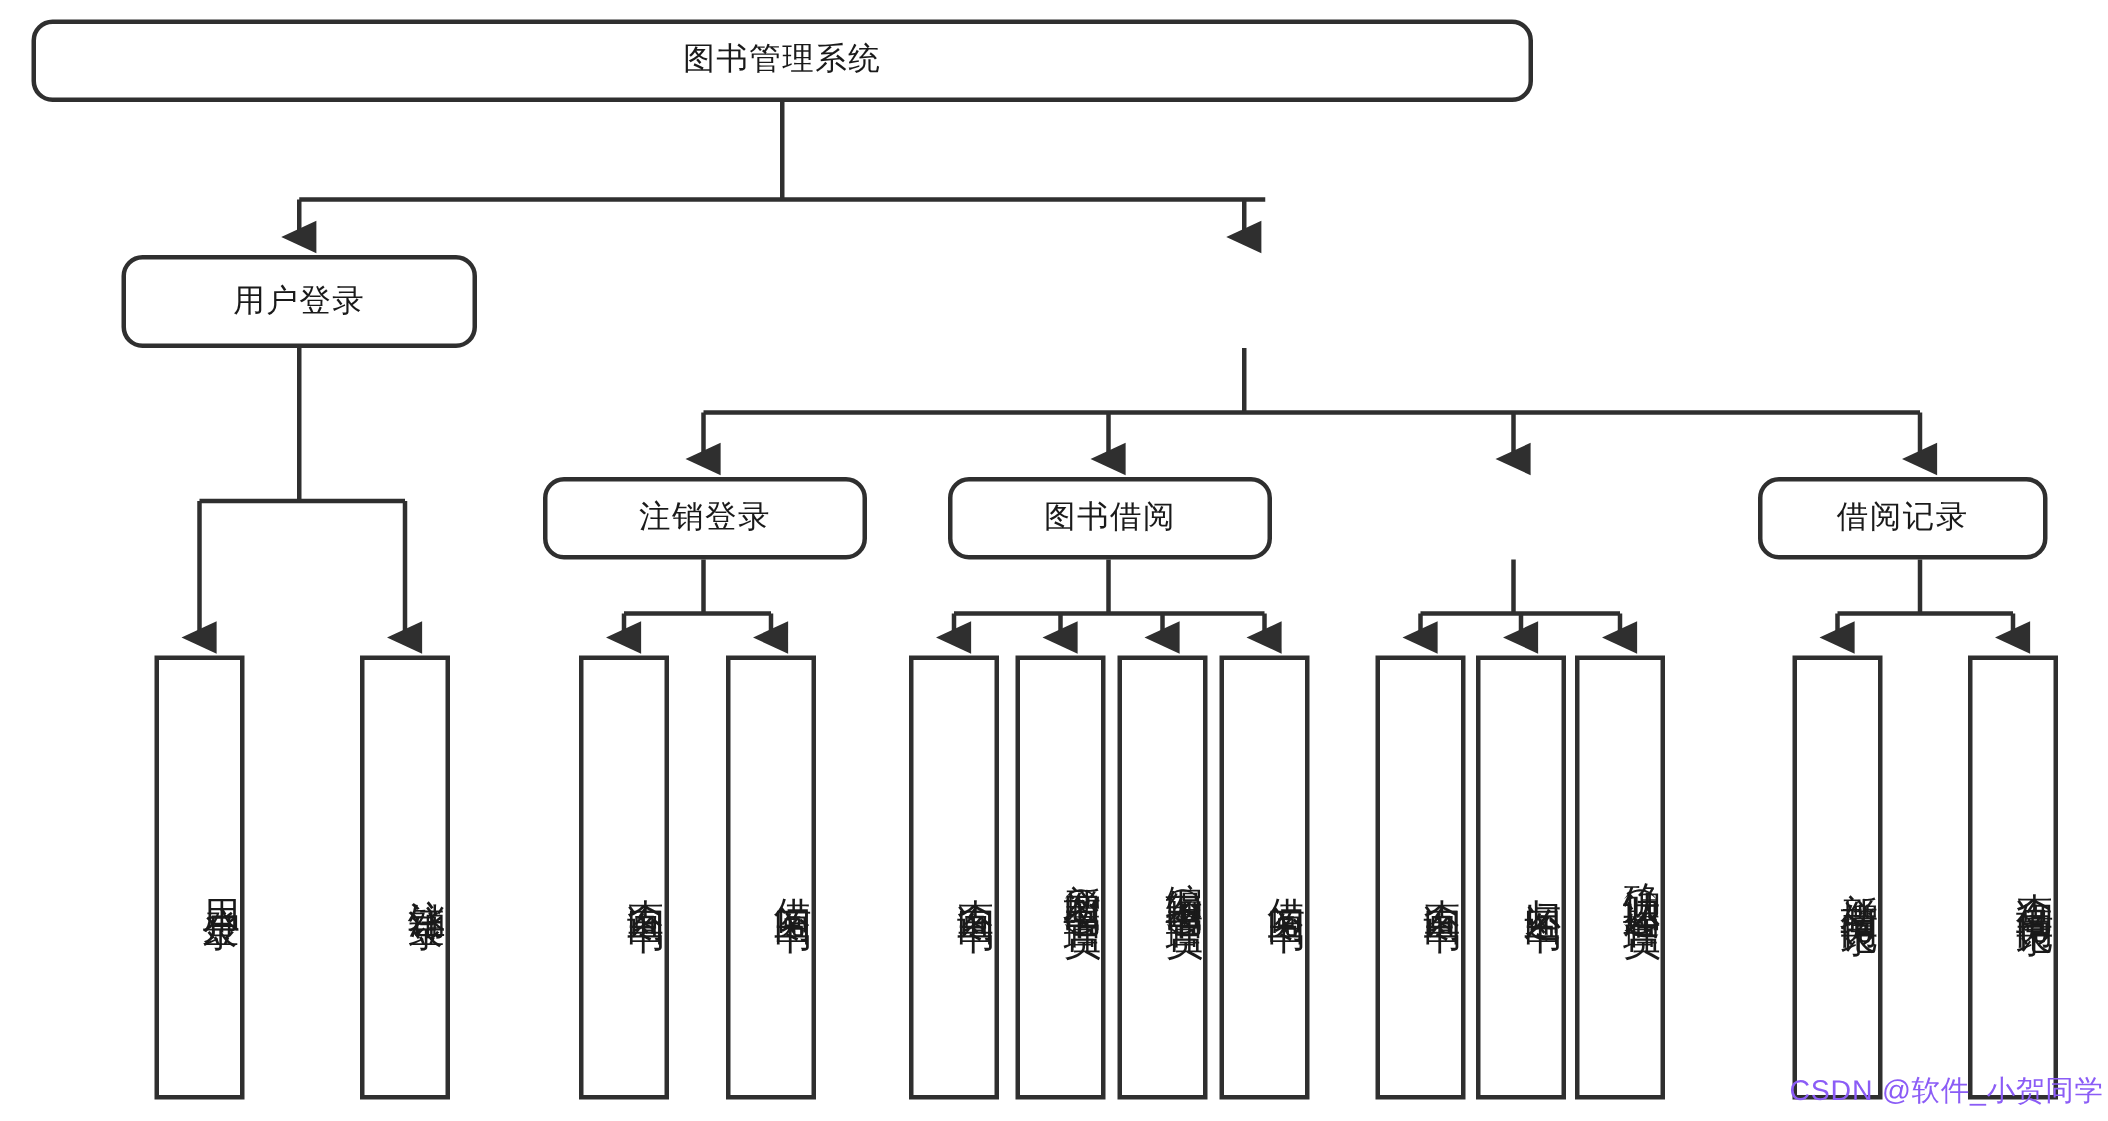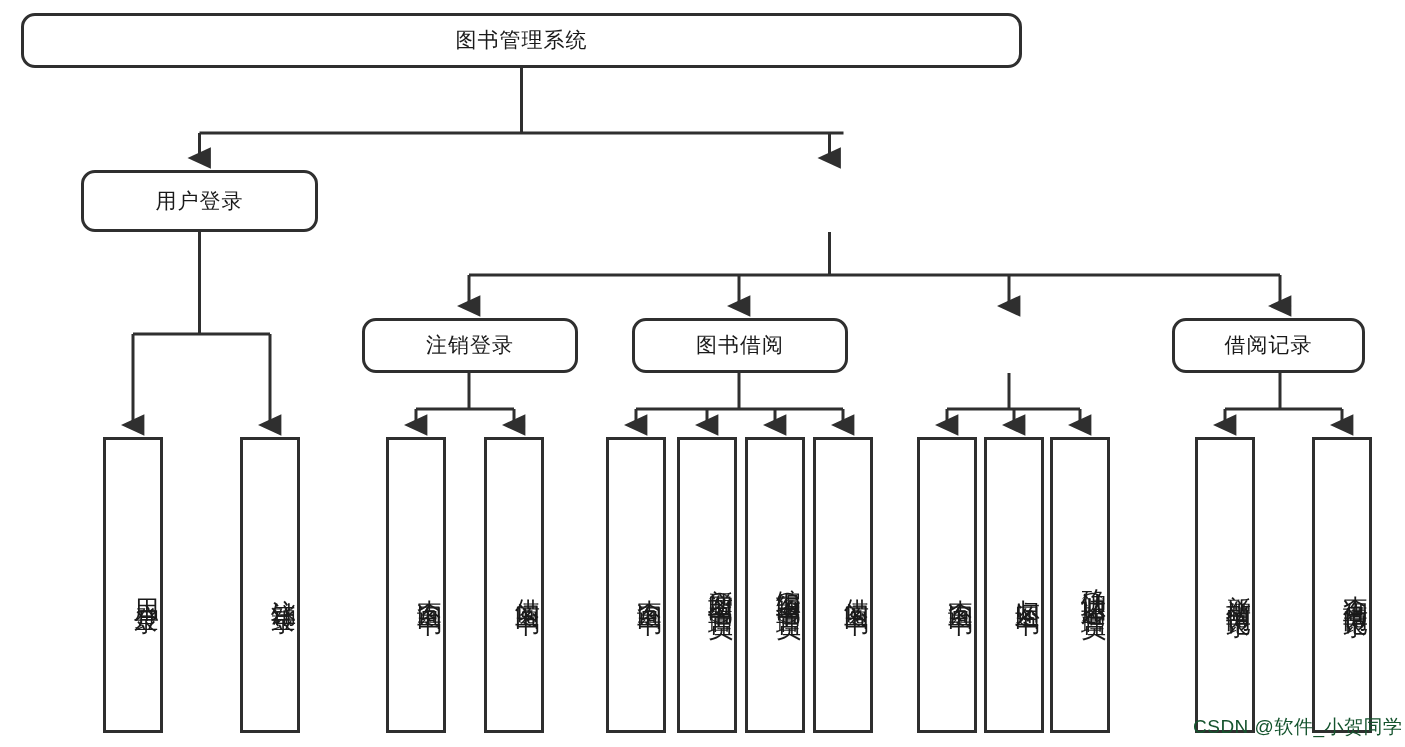--- a/index.html
+++ b/index.html
@@ -48,21 +48,21 @@
     align-items: flex-start;
     justify-content: center;
   }
   .node-label {
     white-space: pre;
     line-height: 1.05;
   }
   .watermark {
     position: absolute;
     font-size: 19px;
-    color: #14532d;
+    color: #8b5cf6;
     white-space: nowrap;
     letter-spacing: 0.5px;
   }
 </style>
 </head>
 <body>
 
 <div id="diagram-root">
 
   <svg class="diagram-canvas" viewBox="0 0 1405 747" xmlns="http://www.w3.org/2000/svg">

